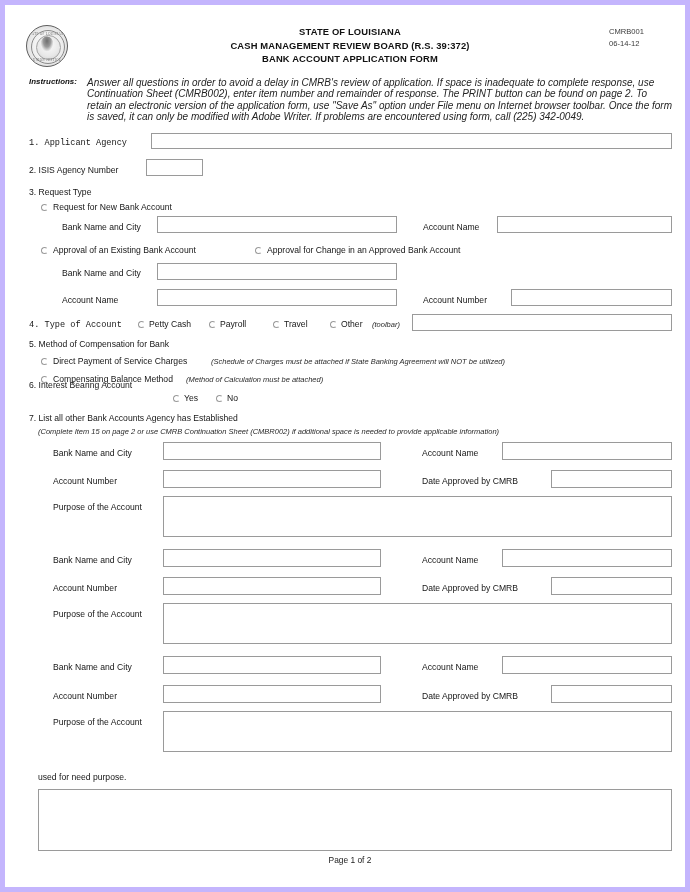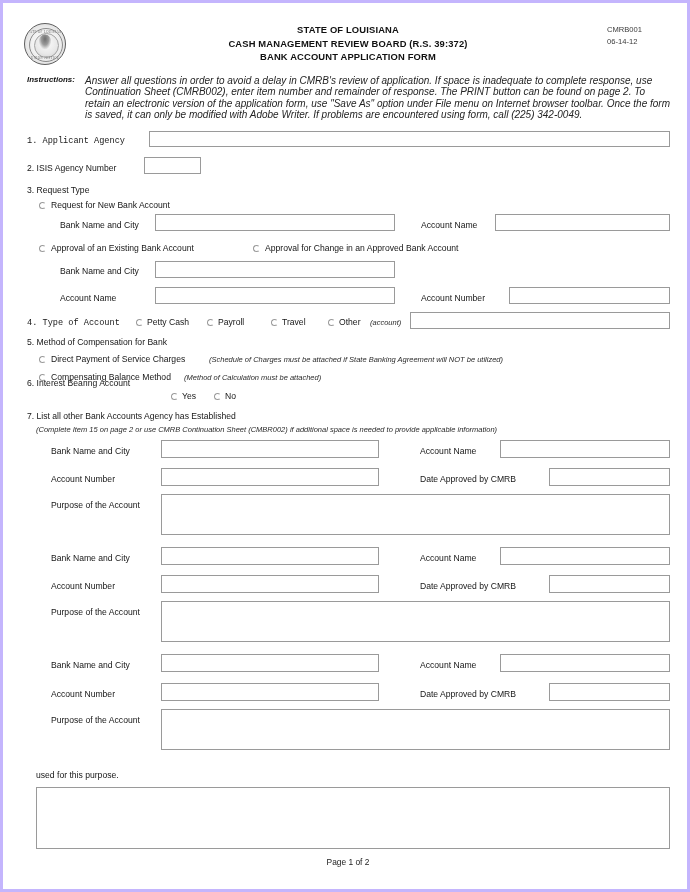--- a/index.html
+++ b/index.html
@@ -14,21 +14,21 @@
     color: #1b1b1b;
     position: relative;
     overflow: hidden;
   }
   .page {
     position: absolute;
     left: 0; top: 0;
     width: 690px;
     height: 892px;
     box-sizing: border-box;
-    border: 3px solid #c4b5fd;
+    border: 5px solid #c4b5fd;
     background: #fff;
   }
 
   
   .header {
     position: absolute;
     left: 0; top: 12px;
     width: 690px;
     height: 58px;
   }
@@ -235,21 +235,21 @@
   <div class="lbl" style="left:144px; top:314px;">Petty Cash</div>
 
   <div class="radio" style="left:204px; top:316px;"></div>
   <div class="lbl" style="left:215px; top:314px;">Payroll</div>
 
   <div class="radio" style="left:268px; top:316px;"></div>
   <div class="lbl" style="left:279px; top:314px;">Travel</div>
 
   <div class="radio" style="left:325px; top:316px;"></div>
   <div class="lbl" style="left:336px; top:314px;">Other</div>
-  <div class="sub" style="left:367px; top:315px;">(account)</div>
+  <div class="sub" style="left:367px; top:315px;">(toolbar)</div>
 
   <input class="box" style="left: 407px; top: 309px; width: 260px; height: 17px; font-size: 8.6px; padding: 0px 3px; font-family: &quot;Liberation Sans&quot;, sans-serif;">
 
   <div class="lbl" style="left:24px; top:334px;">5. Method of Compensation for Bank</div>
 
   <div class="radio" style="left:36px; top:353px;"></div>
   <div class="lbl" style="left:48px; top:351px;">Direct Payment of Service Charges</div>
   <div class="sub" style="left:206px; top:352px;text-align:center;">(Schedule of Charges must be attached if State Banking Agreement will NOT be utilized)</div>
 
   <div class="radio" style="left:36px; top:371px;"></div>
@@ -303,18 +303,18 @@
 
     <div class="lbl" style="left:48px; top:686px;">Account Number</div>
     <input class="box" style="left: 158px; top: 680px; width: 218px; height: 18px; font-size: 8.6px; padding: 0px 3px; font-family: &quot;Liberation Sans&quot;, sans-serif;">
     <div class="lbl" style="left:417px; top:686px;">Date Approved by CMRB</div>
     <input class="box" style="left: 546px; top: 680px; width: 121px; height: 18px; font-size: 8.6px; padding: 0px 3px; font-family: &quot;Liberation Sans&quot;, sans-serif;">
 
     <div class="lbl" style="left:48px; top:712px;">Purpose of the Account</div>
     <textarea class="box" style="left: 158px; top: 706px; width: 509px; height: 41px; font-size: 8.6px; padding: 2px 3px; resize: none; font-family: &quot;Liberation Sans&quot;, sans-serif;"></textarea>
   </div>
 
-  <div class="lbl" style="left:33px; top:767px;">used for this purpose.</div>
+  <div class="lbl" style="left:33px; top:767px;">used for need purpose.</div>
   <textarea class="box" style="left: 33px; top: 784px; width: 634px; height: 62px; font-size: 8.6px; padding: 2px 3px; resize: none; font-family: &quot;Liberation Sans&quot;, sans-serif;"></textarea>
 
   <div class="footer">Page 1 of 2</div>
 
 </div>
 
 </body></html>

